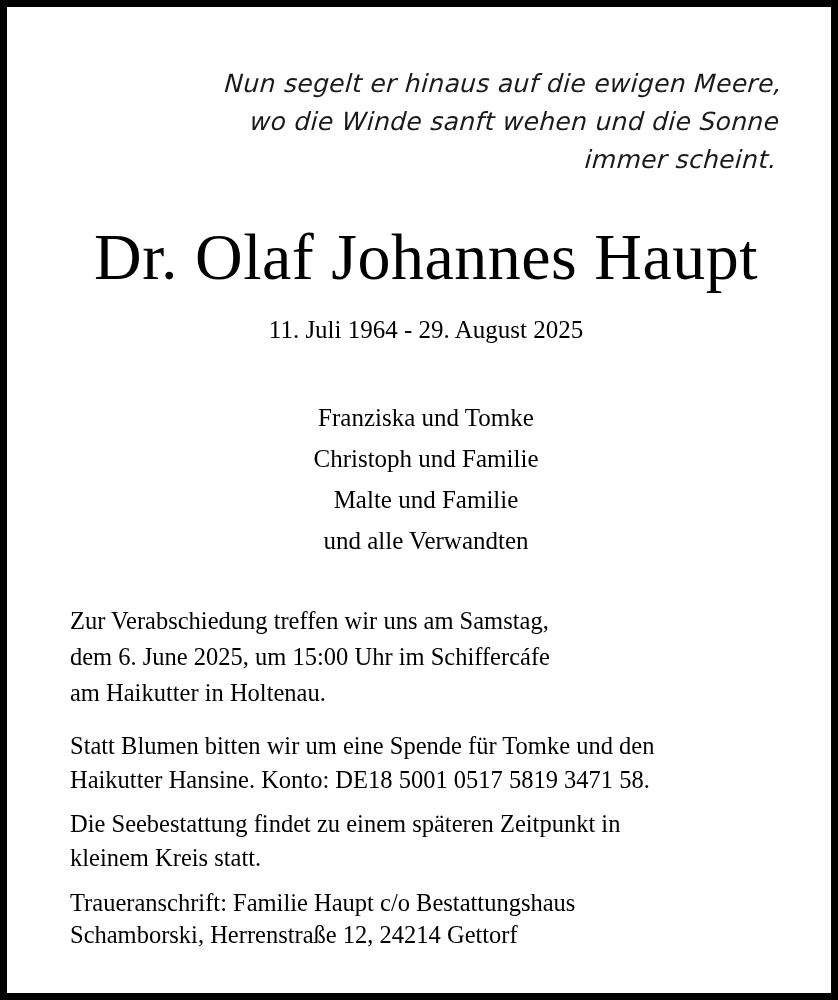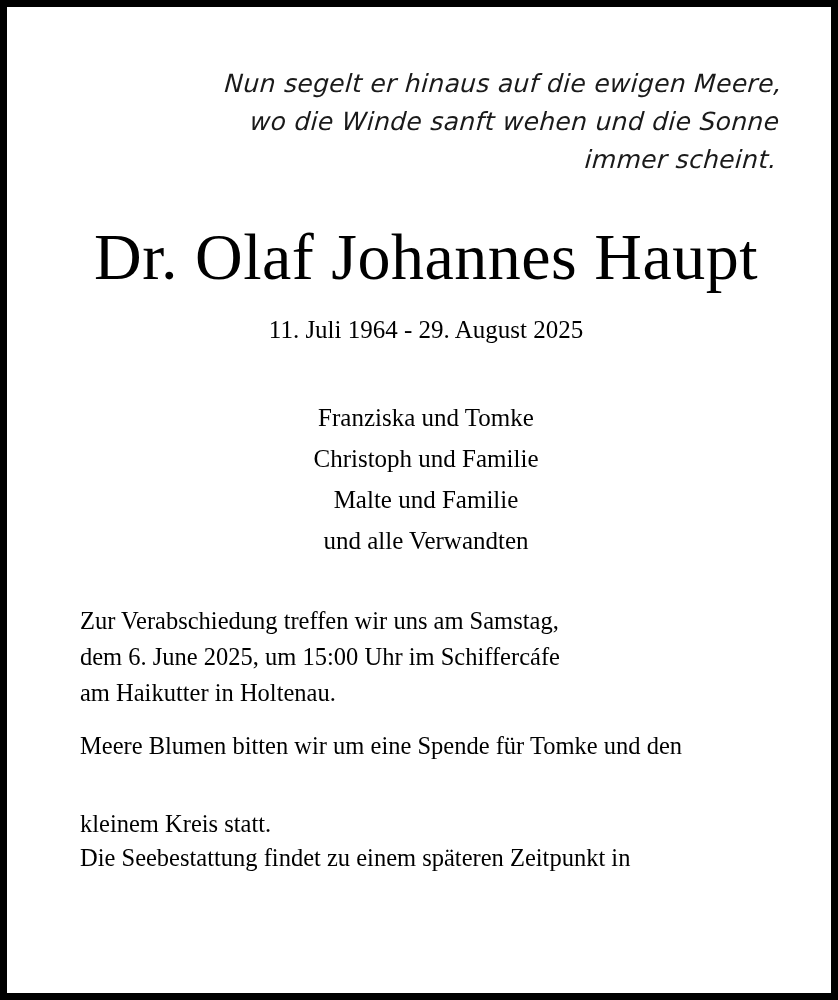--- a/index.html
+++ b/index.html
@@ -81,21 +81,20 @@
     .body-text {
       position: absolute;
       left: 63px;
       width: 740px;
       font-family: "Liberation Serif", serif;
       font-size: 24.5px;
       color: #000000;
     }
     .body-text div {
       white-space: nowrap;
-      margin-left: 10px;
     }
     .farewell {
       top: 596px;
       line-height: 36px;
     }
     .donation {
       top: 722px;
       line-height: 34px;
     }
     .burial {
@@ -129,22 +128,27 @@
     <div>und alle Verwandten</div>
   </div>
 
   <div class="body-text farewell">
     <div>Zur Verabschiedung treffen wir uns am Samstag,</div>
     <div>dem 6. June 2025, um 15:00 Uhr im Schiffercáfe</div>
     <div>am Haikutter in Holtenau.</div>
   </div>
 
   <div class="body-text donation">
-    <div>Meere Blumen bitten wir um eine Spende für Tomke und den</div>
+    <div>Statt Blumen bitten wir um eine Spende für Tomke und den</div>
+    <div>Haikutter Hansine. Konto: DE18 5001 0517 5819 3471 58.</div>
   </div>
 
   <div class="body-text burial">
+    <div>Die Seebestattung findet zu einem späteren Zeitpunkt in</div>
     <div>kleinem Kreis statt.</div>
-    <div>Die Seebestattung findet zu einem späteren Zeitpunkt in</div>
   </div>
 
+  <div class="body-text address">
+    <div>Traueranschrift: Familie Haupt c/o Bestattungshaus</div>
+    <div>Schamborski, Herrenstraße 12, 24214 Gettorf</div>
+  </div>
 
 </div>
 
 </body></html>

